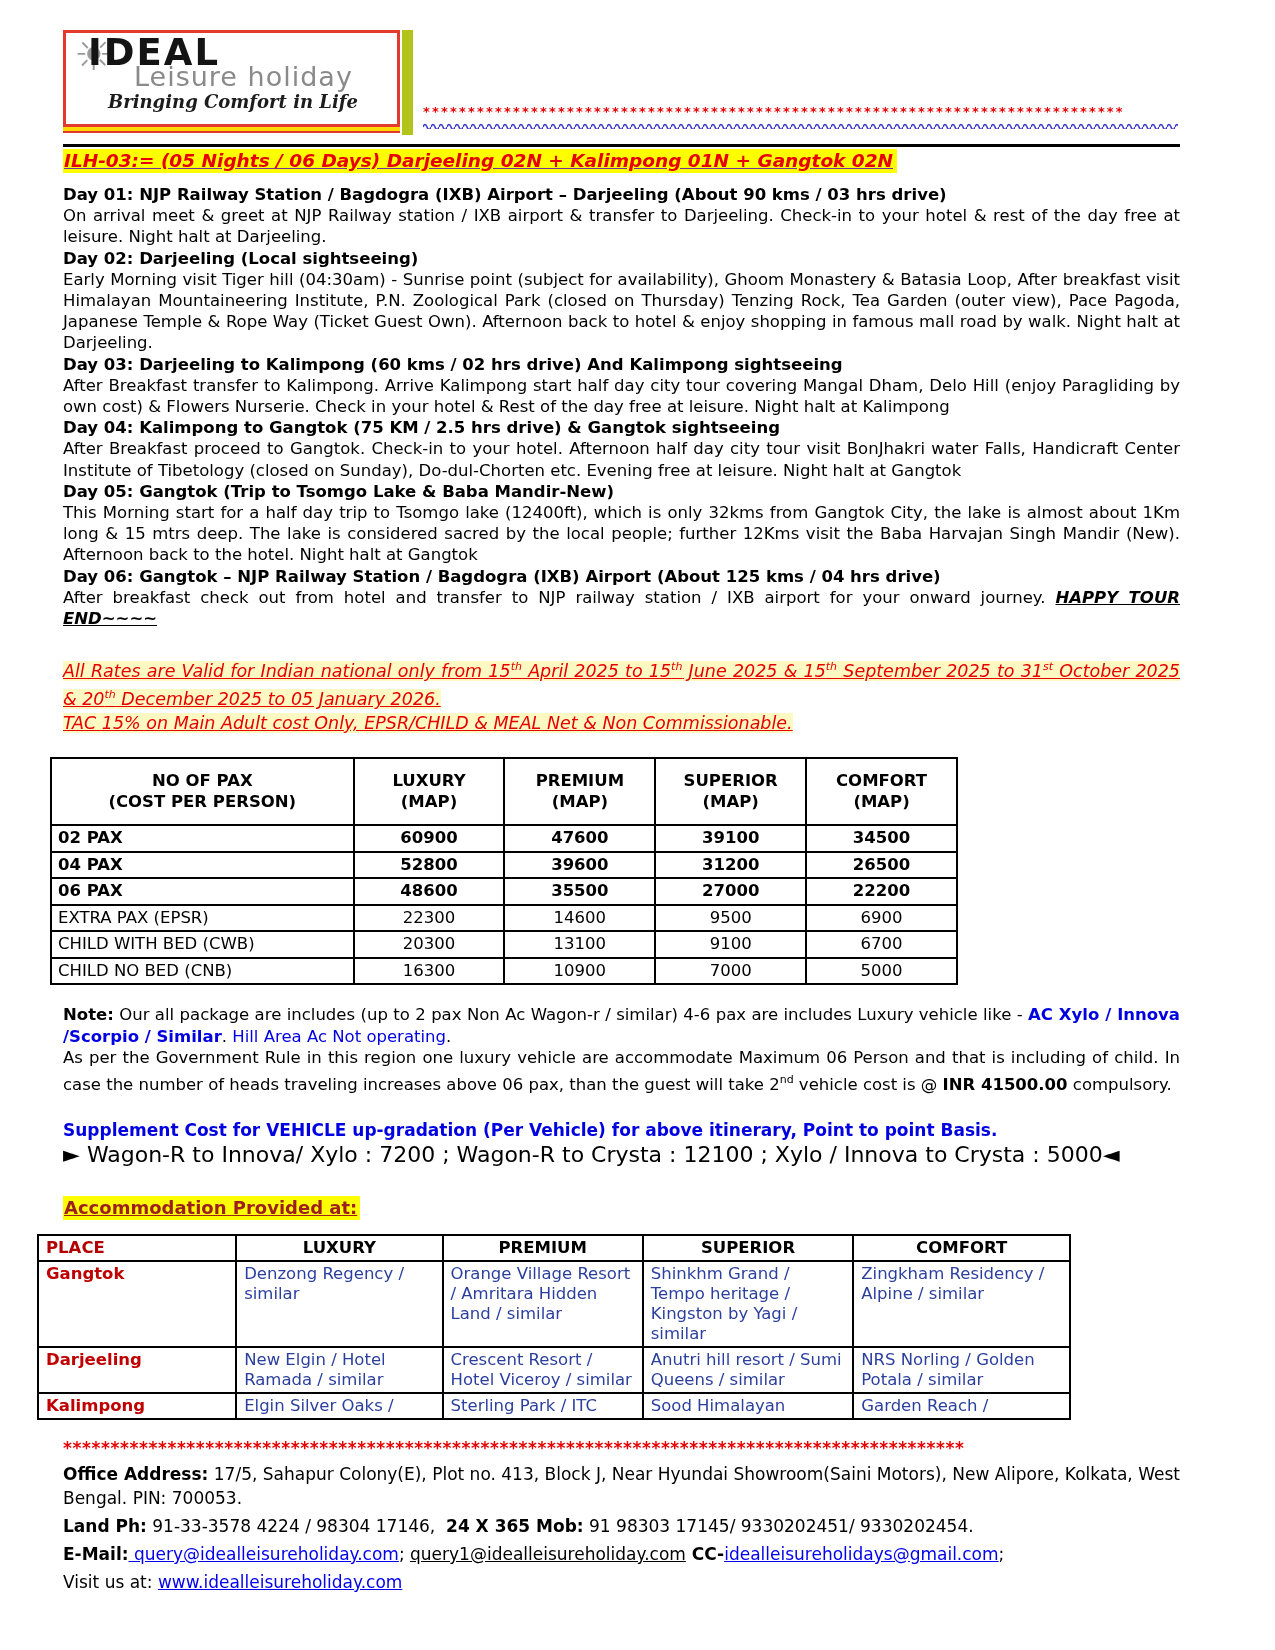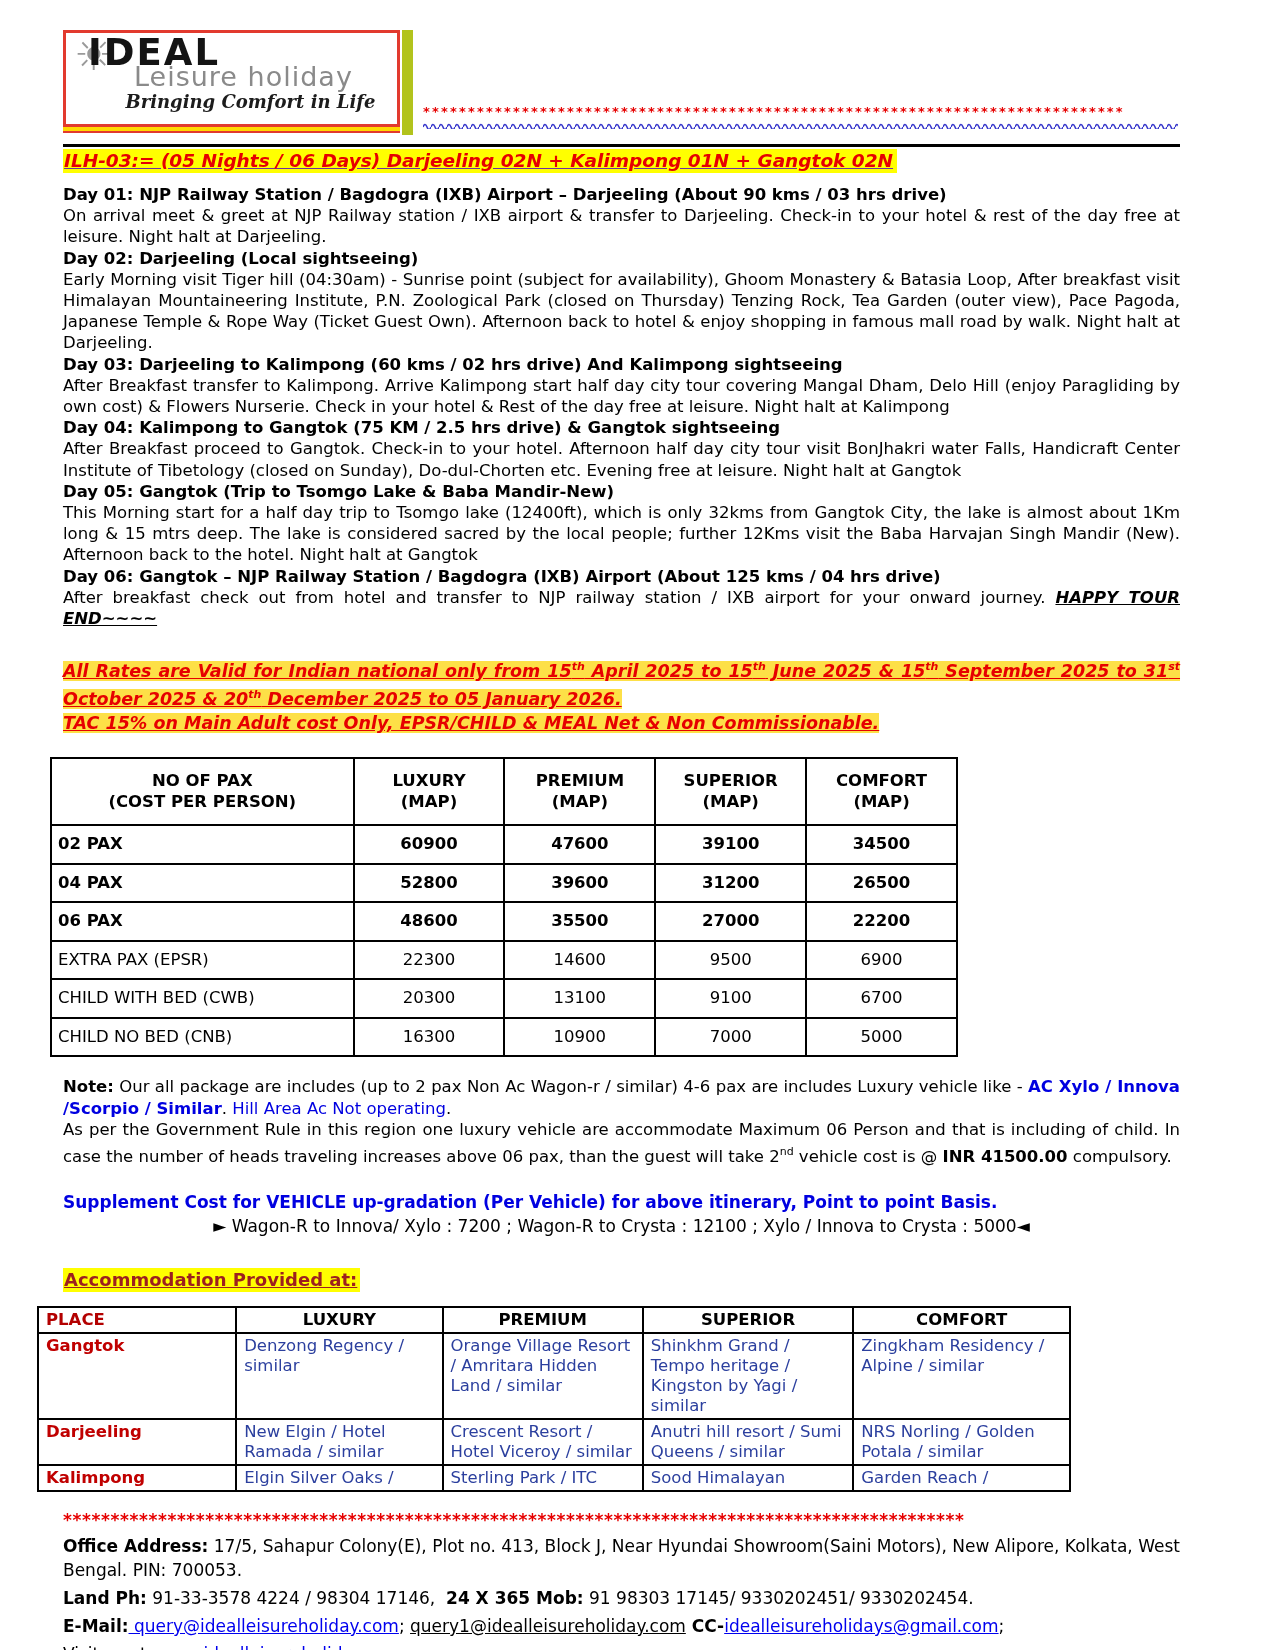--- a/index.html
+++ b/index.html
@@ -11,56 +11,56 @@
   }
   
   .header { display:flex; align-items:flex-end; }
   .logo { position:relative; width:352px; flex:0 0 auto; }
   .logo-box { width:337px; height:97px; border:3px solid #e23a2e; background:#fff; position:relative; overflow:hidden; }
   .logo-underline { width:337px; height:6px; background:#ffd900; border-bottom:2px solid #e23a2e; }
   .logo-greenbar { position:absolute; right:2px; top:0; width:11px; height:105px; background:#b2c31c; }
   .sun { position:absolute; left:8px; top:-4px; font-size:44px; color:#9a9a9a; z-index:0; }
   .brand { position:relative; z-index:1; margin:2px 0 0 22px; font-size:37px; font-weight:bold; letter-spacing:2px; color:#141414; line-height:36px; }
   .brand2 { margin:-8px 0 0 68px; font-size:27px; color:#8a8a8a; line-height:28px; letter-spacing:1px; }
-  .brand3 { margin:0 4px 0 42px; font-family:"DejaVu Serif", serif; font-style:italic; font-weight:bold; font-size:18px; color:#1c1c1c;text-align:center; }
+  .brand3 { margin:0 4px 0 42px; font-family:"DejaVu Serif", serif; font-style:italic; font-weight:bold; font-size:18px; color:#1c1c1c; }
   .header-right { flex:1; display:flex; flex-direction:column; justify-content:flex-end; padding:0 0 4px 8px; }
   .stars-top { color:#e60000; font-weight:bold; font-size:13px; letter-spacing:2.2px; white-space:nowrap; overflow:hidden; line-height:14px; }
   .wave { display:block; margin-top:2px; }
   
   .rule { border-top:3px solid #000; margin-top:11px; }
   .title-line { margin:2px 0 0 0; }
   .hl-title { background:#ffff00; color:#e60000; font-weight:bold; font-style:italic; font-size:18.5px;
     text-decoration:underline; text-decoration-color:#7030a0; padding:1px 4px 2px 1px; line-height:24px; }
   
   .itin { margin-top:11px; }
   .itin p { margin:0; font-size:16.5px; line-height:21.2px; }
   .day-h { font-weight:bold; }
   .day-b { text-align:justify; }
   .happy { font-weight:bold; font-style:italic; text-decoration:underline; }
   
   .rates { margin-top:26px; }
   .rates p { margin:0; font-size:17.5px; line-height:23.5px; text-align:justify; }
-  .hl-red { background:#fde047; color:#e60000; font-weight:bold; font-style:italic; text-decoration:underline; }
+  .hl-red { background:#fef9c3; color:#e60000; font-weight:normal; font-style:italic; text-decoration:underline; }
   .rates sup { font-size:11px; }
   
   table.price { border-collapse:collapse; width:908px; margin:22px 0 0 -13px; table-layout:fixed; }
-  table.price th, table.price td { border:2px solid #000; padding:8px 6px; font-size:16.5px; line-height:20.5px; }
+  table.price th, table.price td { border:2px solid #000; padding:2px 6px; font-size:16.5px; line-height:20.5px; }
   table.price th { font-weight:bold; text-align:center; padding:12px 4px; }
   table.price td.num { text-align:center; }
   table.price tr.b td { font-weight:bold; }
   table.price col.c0 { width:33.4%; }
   table.price col.cn { width:16.65%; }
   
   .note, .gov { margin:19px 0 0 0; font-size:16.5px; line-height:21.5px; text-align:justify; }
   .gov { margin-top:0; }
   .bold { font-weight:bold; }
   .blue-b { color:#0000e0; font-weight:bold; }
   .blue { color:#0000e0; }
   .supp-h { margin:24px 0 0 0; text-align:left; color:#0000e0; font-weight:bold; font-size:17px; line-height:22px; }
-  .supp-l { margin:2px 0 16px 0; text-align:center; font-size:17px; line-height:23px; }
+  .supp-l { margin:2px 0 16px 0; font-size:22px; line-height:23px; }
   
   .acc-h { margin:30px 0 0 0; font-size:18px; line-height:24px; }
   .hl-acc { background:#ffff00; color:#9c1f1f; font-weight:bold; text-decoration:underline; padding:1px 3px 2px 1px; }
   table.acc { border-collapse:collapse; width:1034px; margin:14px 0 0 -26px; table-layout:fixed; }
   table.acc th, table.acc td { border:2px solid #000; padding:2px 7px; font-size:16.5px; line-height:20px; vertical-align:top; text-align:left; }
   table.acc th { font-weight:bold; text-align:center; }
   table.acc th.place { text-align:left; color:#b30000; }
   table.acc td.city { color:#c00000; font-weight:bold; }
   table.acc td.hotel { color:#2b3f9e; }
   table.acc col.a0 { width:19.2%; }

